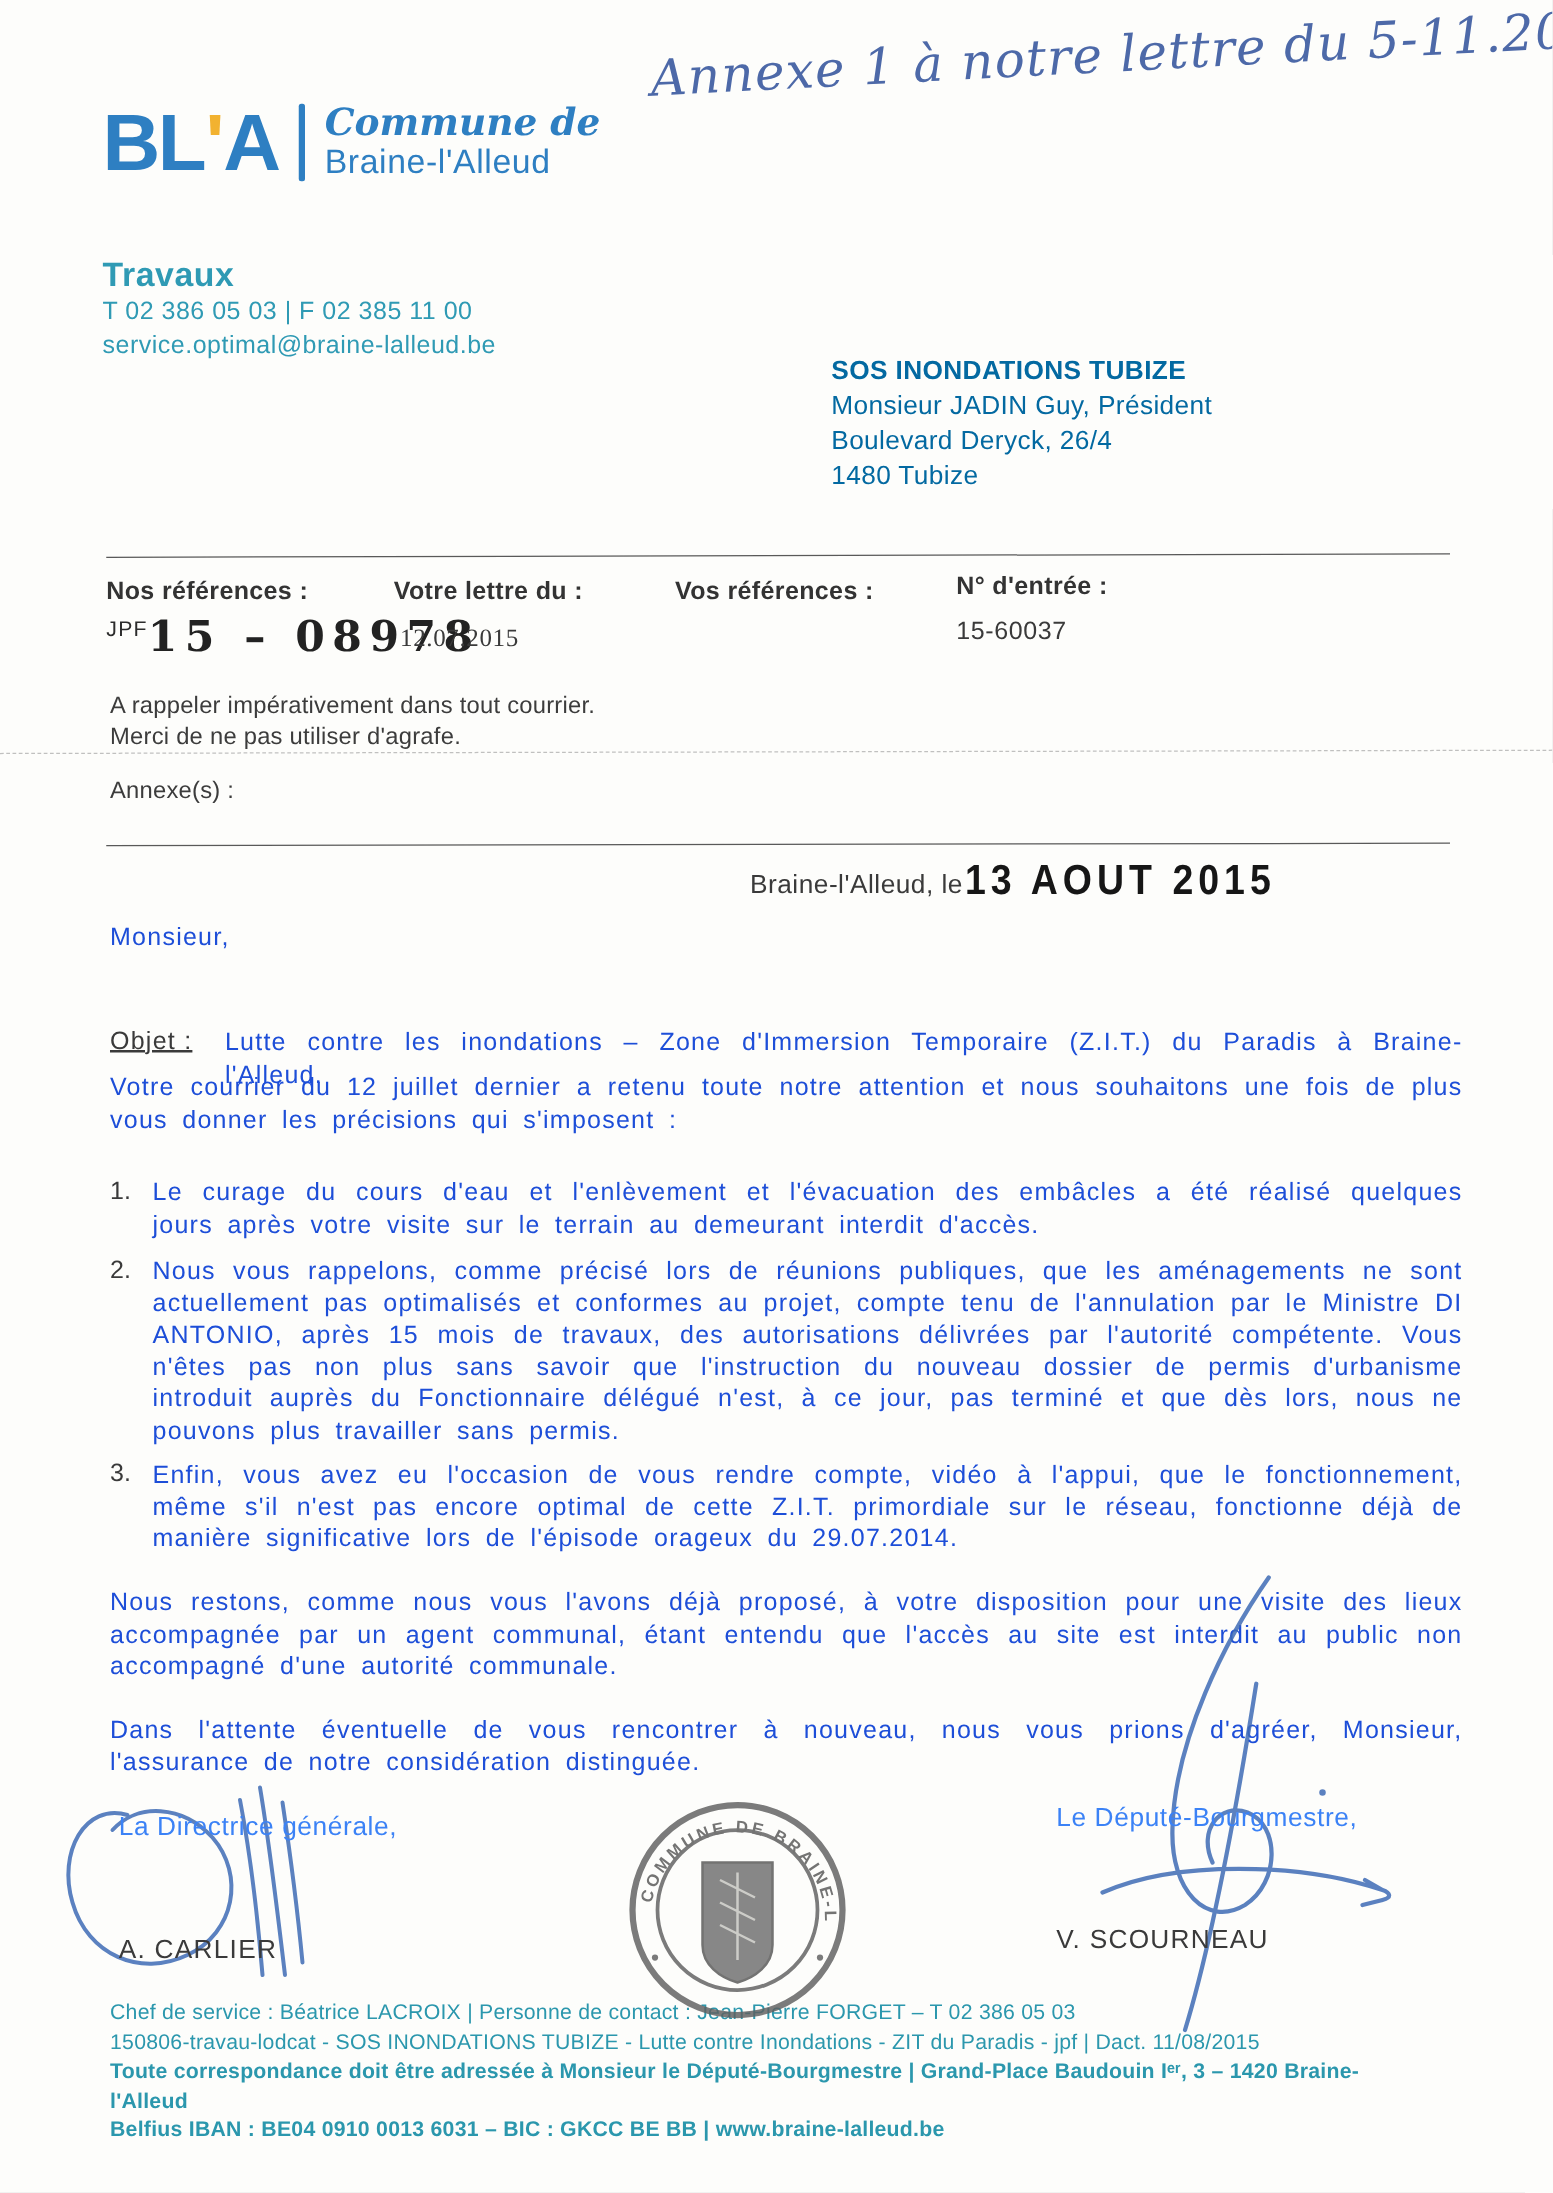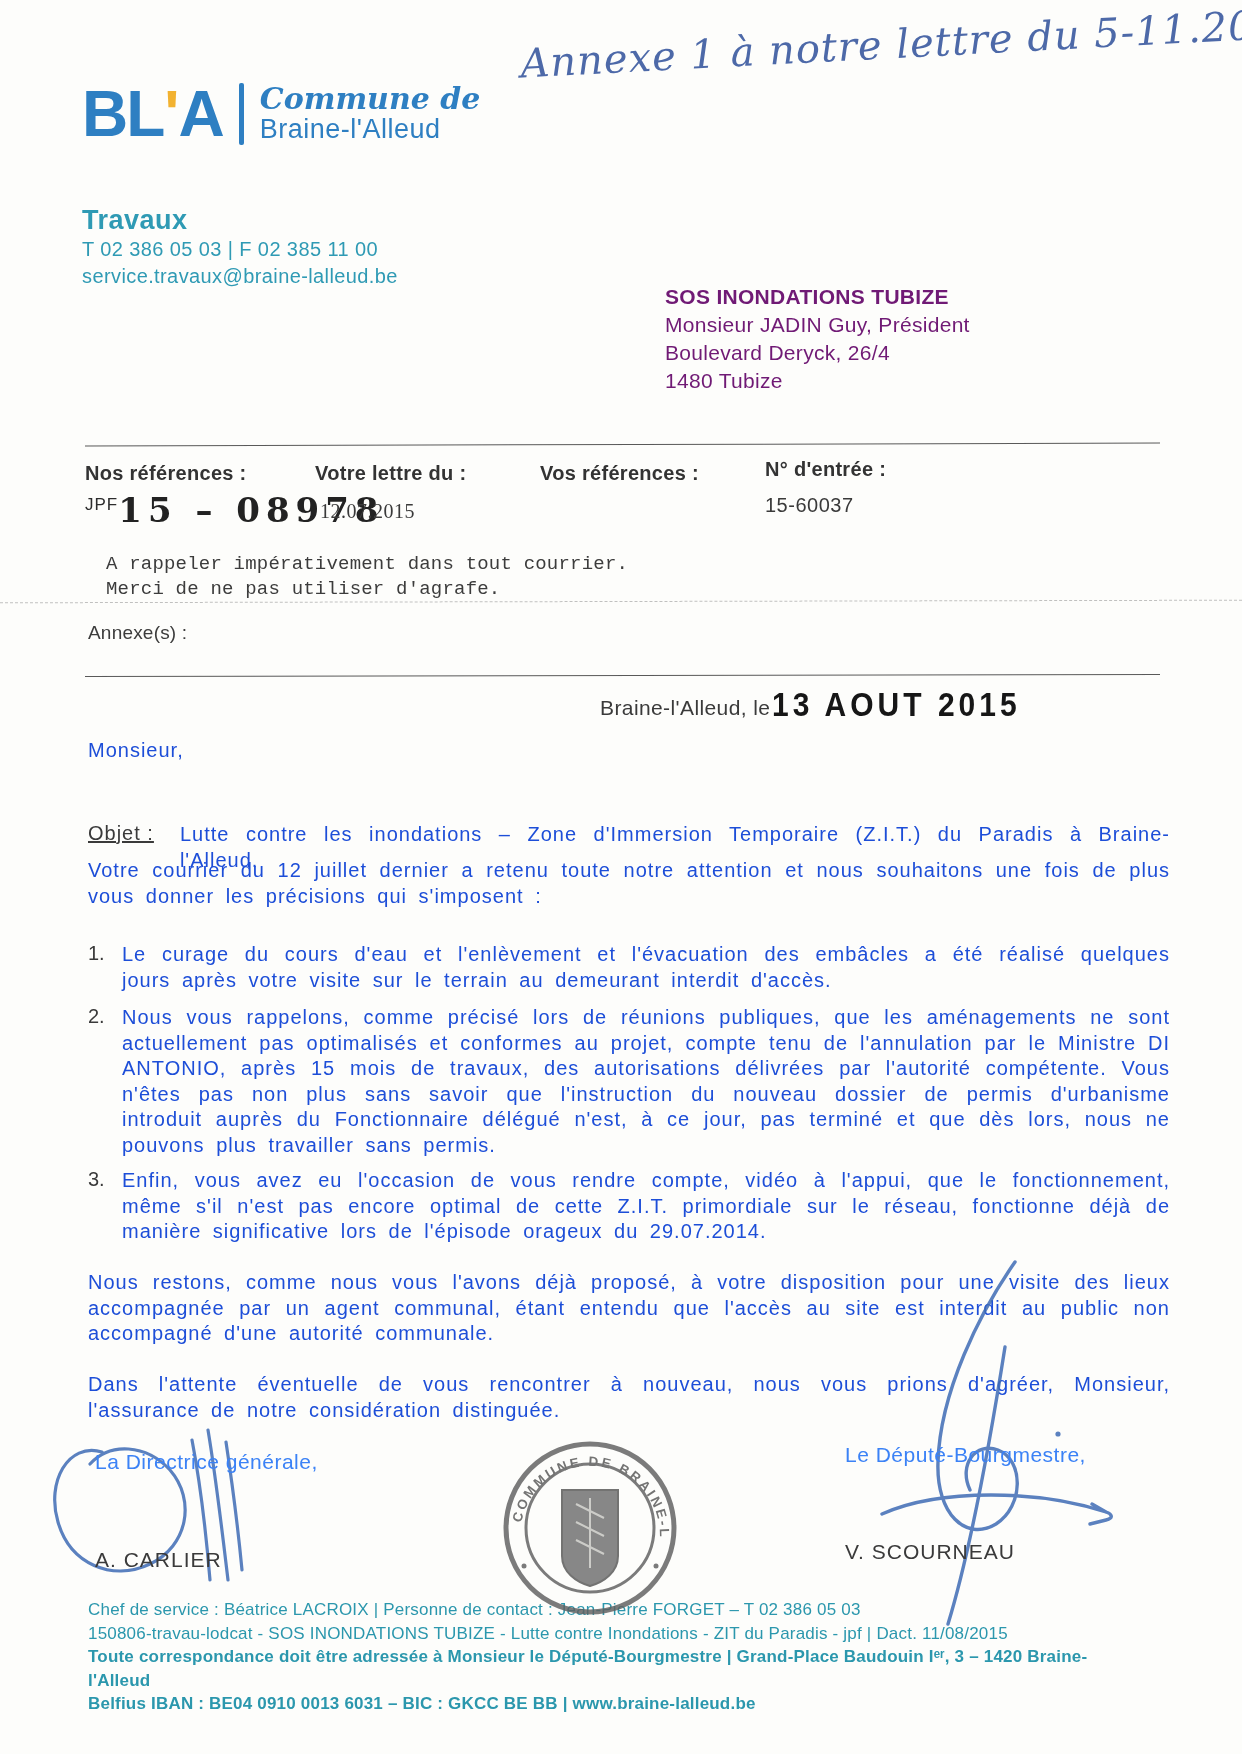--- a/index.html
+++ b/index.html
@@ -27,21 +27,21 @@
   .logo-bar{width:5px;height:62px;background:#2e7fc2;border-radius:2px;}
   .logo-org1{font-family:"DejaVu Serif",serif;font-style:italic;font-weight:700;
     font-size:30px;color:#2e7fc2;line-height:1.05;}
   .logo-org2{font-size:27px;color:#2e7fc2;line-height:1.15;letter-spacing:.5px;}
 
   
   .svc-title{font-size:27px;font-weight:700;color:#2f9ab4;letter-spacing:.5px;margin-top:13px;}
   .svc-line{font-size:20px;color:#2f9ab4;line-height:27px;letter-spacing:.4px;}
 
   
-  .rcp{font-size:21px;line-height:28px;color:#701a75;letter-spacing:.3px;}
+  .rcp{font-size:21px;line-height:28px;color:#0369a1;letter-spacing:.3px;}
   .rcp .org{font-weight:700;}
 
   .rule{height:0;border-top:2px solid #3c3c3c;opacity:.85;}
   .rule.thin{border-top-width:1.5px;}
   .wavy{height:0;border-top:1px dashed #8f8f8f;opacity:.55;transform:rotate(-.12deg);}
 
   .ref-label{font-size:20px;font-weight:700;color:#333;letter-spacing:.3px;white-space:nowrap;}
   .ref-prefix{font-size:17px;color:#2c2c2c;letter-spacing:1px;vertical-align:12px;}
   .ref-stamp{
     font-family:"DejaVu Serif",serif;font-size:34px;font-weight:700;color:#222;
@@ -91,21 +91,21 @@
     <div class="logo-bar"></div>
     <div>
       <div class="logo-org1">Commune de</div>
       <div class="logo-org2">Braine-l'Alleud</div>
     </div>
   </div>
 
   <div class="abs" style="left:82px;top:192px;">
     <div class="svc-title">Travaux</div>
     <div class="svc-line">T  02 386 05 03  |  F 02 385 11 00</div>
-    <div class="svc-line">service.travaux@braine-lalleud.be</div>
+    <div class="svc-line">service.optimal@braine-lalleud.be</div>
   </div>
 
   <div class="abs rcp" style="left:665px;top:283px;">
     <div class="org">SOS INONDATIONS TUBIZE</div>
     <div>Monsieur JADIN Guy, Président</div>
     <div>Boulevard Deryck, 26/4</div>
     <div>1480 Tubize</div>
   </div>
 
   <div class="abs rule thin" style="left:85px;top:444px;width:1075px;transform:rotate(-.15deg);"></div>
@@ -114,21 +114,21 @@
   <div class="abs ref-label" style="left:315px;top:462px;">Votre lettre du :</div>
   <div class="abs ref-label" style="left:540px;top:462px;">Vos références :</div>
   <div class="abs ref-label" style="left:765px;top:458px;">N° d'entrée :</div>
 
   <div class="abs" style="left:85px;top:490px;white-space:nowrap;">
     <span class="ref-prefix">JPF</span><span class="ref-stamp">15 – 08978</span>
   </div>
   <div class="abs ref-val" style="left:320px;top:500px;font-family:Liberation Serif, serif;">12.07.2015</div>
   <div class="abs ref-val" style="left:765px;top:494px;">15-60037</div>
 
-  <div class="abs note" style="left:106px;top:552px;font-family:Liberation Mono, monospace;">
+  <div class="abs note" style="left:88px;top:552px;">
     <div>A rappeler impérativement dans tout courrier.</div>
     <div>Merci de ne pas utiliser d'agrafe.</div>
   </div>
 
   <div class="abs wavy" style="left:0;top:601px;width:1242px;"></div>
 
   <div class="abs note" style="left:88px;top:620px;">Annexe(s) :</div>
 
   <div class="abs rule thin" style="left:85px;top:675px;width:1075px;transform:rotate(-.1deg);"></div>
 

